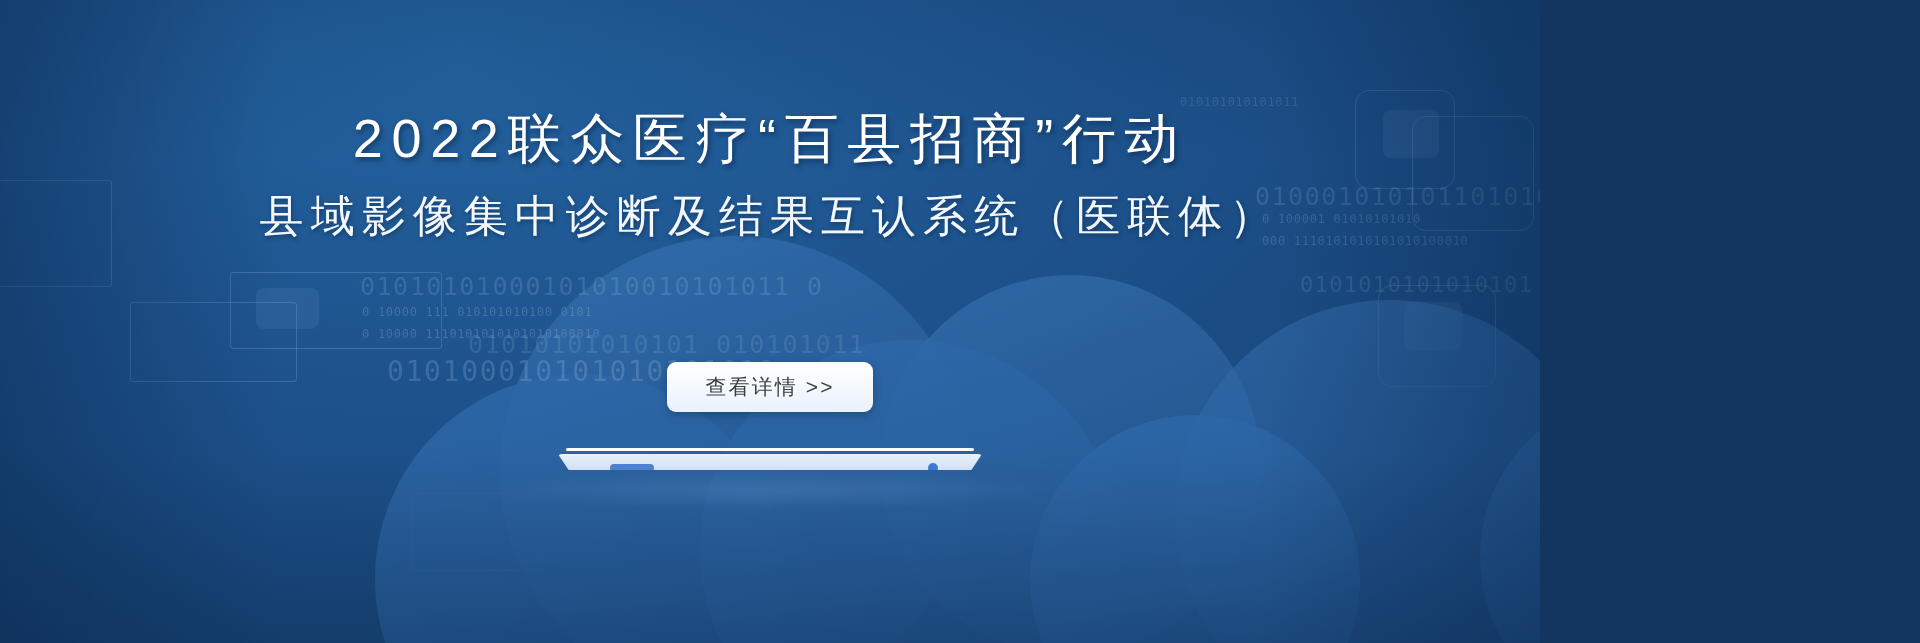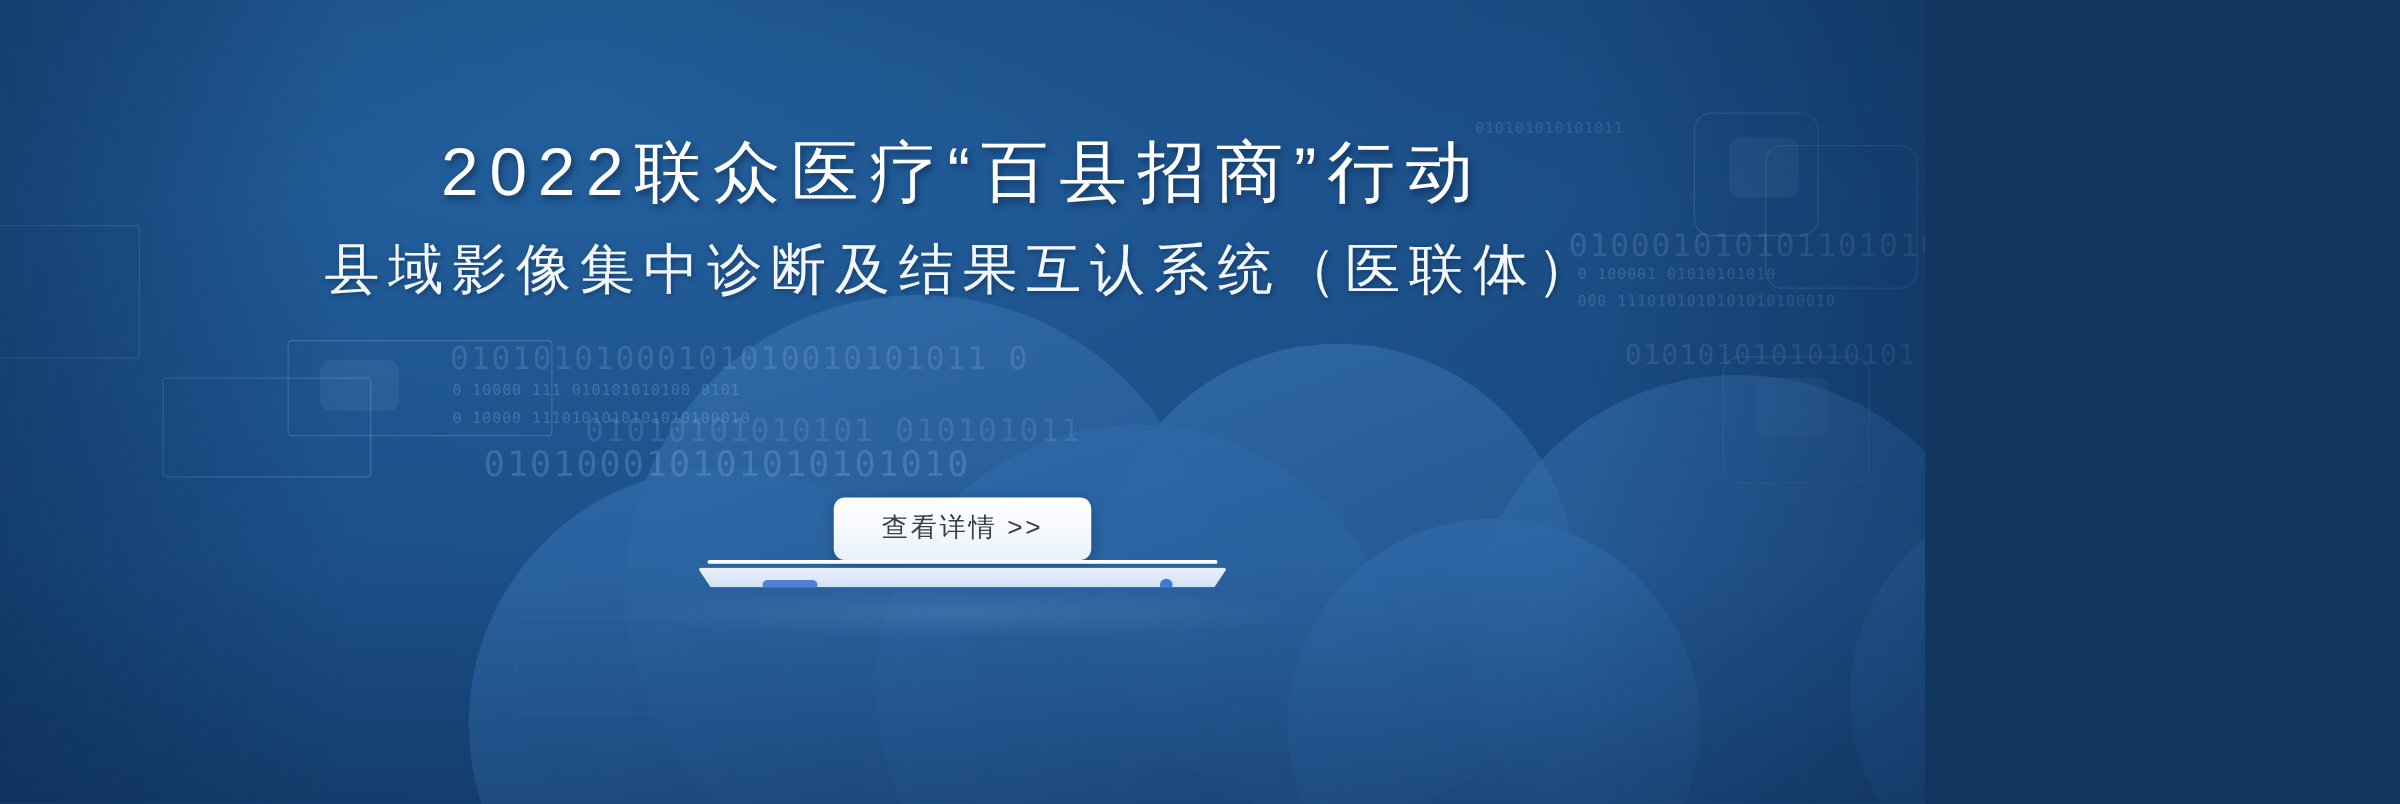--- a/index.html
+++ b/index.html
@@ -120,21 +120,20 @@
     border: none;
     border-radius: 9px;
     background: linear-gradient(180deg, #ffffff 0%, #f4f8fd 55%, #e9f1fa 100%);
     color: #3b3f44;
     font-size: 21px;
     letter-spacing: .10em;
     font-family: "Liberation Sans", "DejaVu Sans", sans-serif;
     box-shadow: 0 3px 9px rgba(6,26,56,.30);
     cursor: pointer;
     line-height: 1;
-    margin-top: 36px;
   }
 
   
   .device {
     position: absolute;
     left: 50%;
     transform: translateX(-50%);
     top: 448px;
     width: 424px;
     height: 30px;

